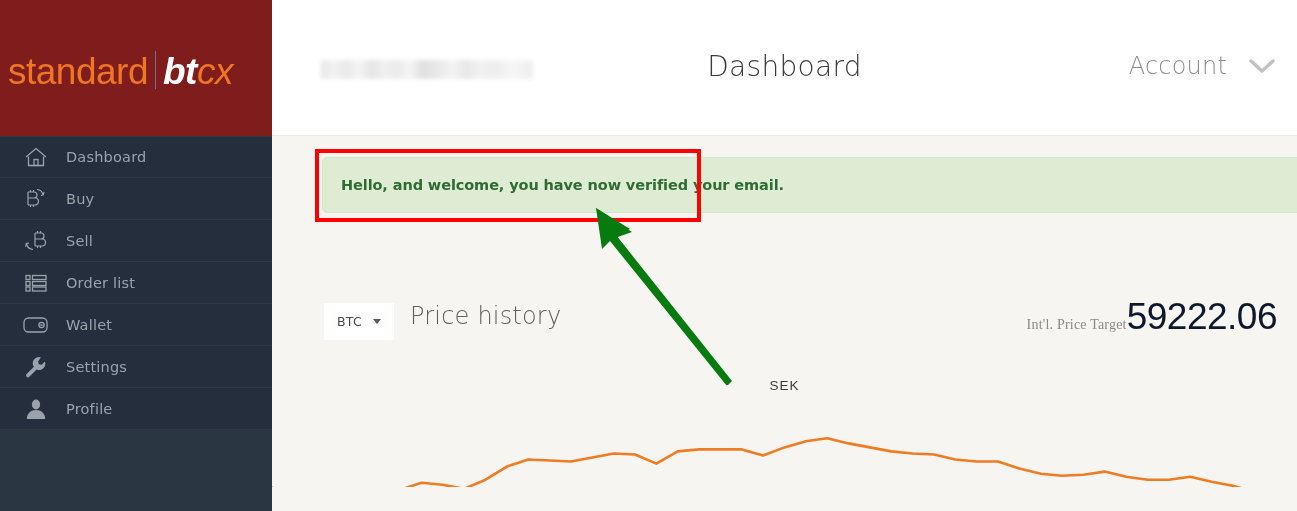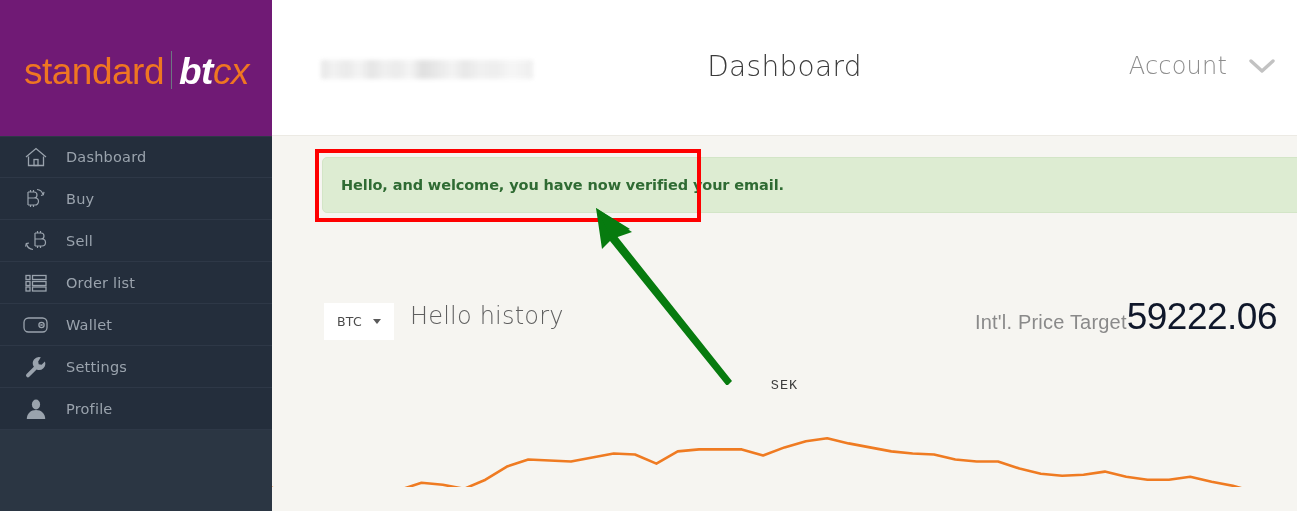--- a/index.html
+++ b/index.html
@@ -22,24 +22,24 @@
   
   #sidebar {
     position: absolute;
     left: 0; top: 0;
     width: 272px; height: 511px;
     background: #2b3643;
     overflow: hidden;
   }
   #brand {
     height: 136px;
-    background: #701a75;
-    display: flex;
-    align-items: center;
-    padding-left: 24px;
+    background: #7f1d1d;
+    display: flex;
+    align-items: center;
+    padding-left: 8px;
   }
   .brand-text {
     font-size: 37px;
     letter-spacing: -0.5px;
     line-height: 1;
     display: flex;
     align-items: baseline;
     white-space: nowrap;
   }
   .brand-a { color: #ef7622; font-weight: 400; }
@@ -203,38 +203,38 @@
     color: #5f5f5f;
     letter-spacing: 0.2px;
   }
   #price-target {
     position: absolute;
     right: 20px; top: 0;
     display: flex;
     align-items: baseline;
   }
   #price-target-label {
-    font-family: Liberation Sans, sans-serif;
-    font-size: 20px;
+    font-family: Liberation Serif, serif;
+    font-size: 14px;
     font-weight: 300;
     color: #8a8a8a;
     letter-spacing: 0.2px;
   }
   #price-target-value {
     font-family: Liberation Sans, sans-serif;
     font-size: 37px;
     font-weight: 300;
     color: #0f172a;
     letter-spacing: -0.5px;
   }
   #axis-unit {
     position: absolute;
     left: 0; right: 0; top: 242px;
     text-align: center;
-    font-family: Liberation Mono, monospace;
+    font-family: Liberation Sans, sans-serif;
     font-size: 13.5px;
     color: #3d3d3d;
     letter-spacing: 1px;
   }
   #chart-svg {
     position: absolute;
     left: 0; top: 268px;
     width: 1025px;
     height: 107px;
     display: block;
@@ -376,21 +376,21 @@
       <span id="alert-text">Hello, and welcome, you have now verified your email.</span>
     </div>
 
     <div id="chart-head">
 
       <div id="currency-select">
         <span id="currency-value">BTC</span>
         <span id="currency-caret"></span>
       </div>
 
-      <div id="chart-title">Hello history</div>
+      <div id="chart-title">Price history</div>
 
       <div id="price-target">
         <span id="price-target-label">Int'l. Price Target</span>
         <span id="price-target-value">59222.06</span>
       </div>
 
     </div>
 
     <div id="axis-unit">SEK</div>
 

